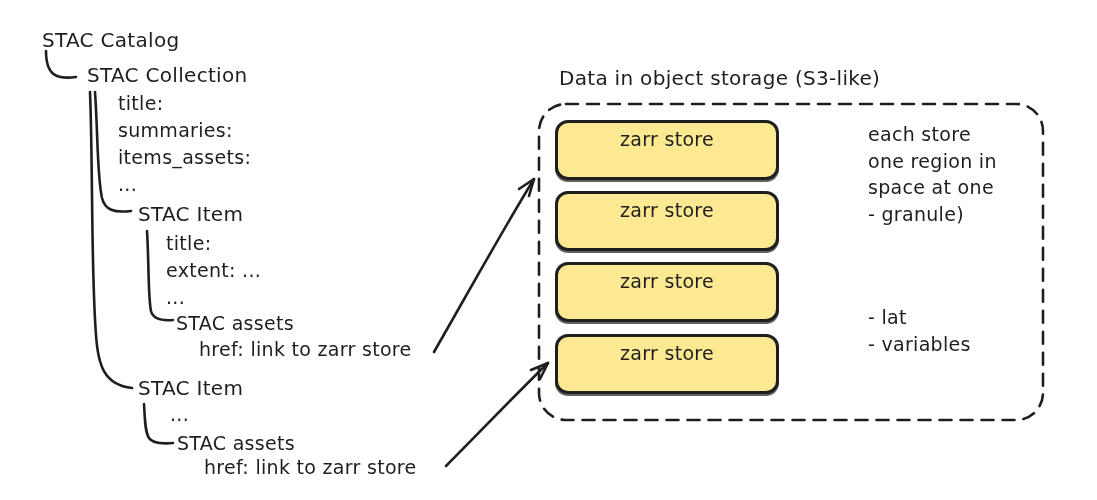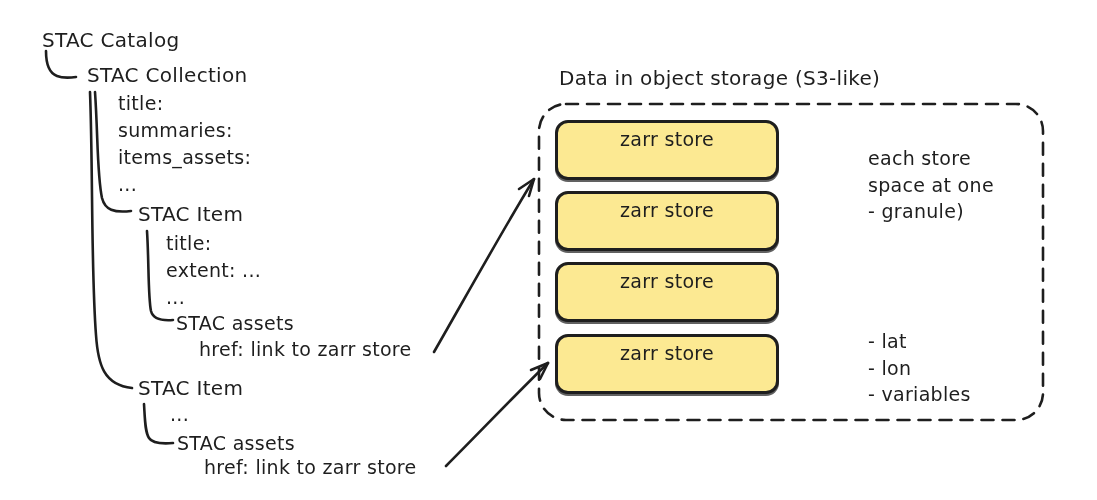--- a/index.html
+++ b/index.html
@@ -46,21 +46,21 @@
     height: 60px;
     background: var(--store-fill);
     border: 3px solid var(--ink);
     border-radius: 13px;
     box-shadow: 0 2px 0 rgba(30,30,30,0.7);
     padding: 5px 13px;
     font-size: 19px;
     letter-spacing: 0.3px;
     text-align: center;
   }
-  .dashed-note { position: absolute; left: 868px; margin-top: 24px; }
+  .dashed-note { position: absolute; left: 868px; }
 </style>
 </head>
 <body>
 
 <div class="canvas">
 
   <svg class="strokes" viewBox="0 0 1097 500" fill="none" stroke="#1e1e1e" stroke-width="2.6" stroke-linecap="round" stroke-linejoin="round">
 
     <path d="M 46 51 C 46 63 49 73 57 76 C 62 78 68 78 76 77"></path>
 
@@ -122,23 +122,23 @@
   </div>
   <div class="store" style="top:262px">
     <span>zarr store</span>
   </div>
   <div class="store" style="top:334px">
     <span>zarr store</span>
   </div>
 
   <div class="t note-block dashed-note" style="top:121px">
     <div>each store</div>
+    <div>one region in</div>
     <div>space at one</div>
     <div>- granule)</div>
   </div>
 
   <div class="t note-block dashed-note" style="top:304px">
     <div>- lat</div>
-    <div>- lon</div>
     <div>- variables</div>
   </div>
 
 </div>
 
 </body></html>

